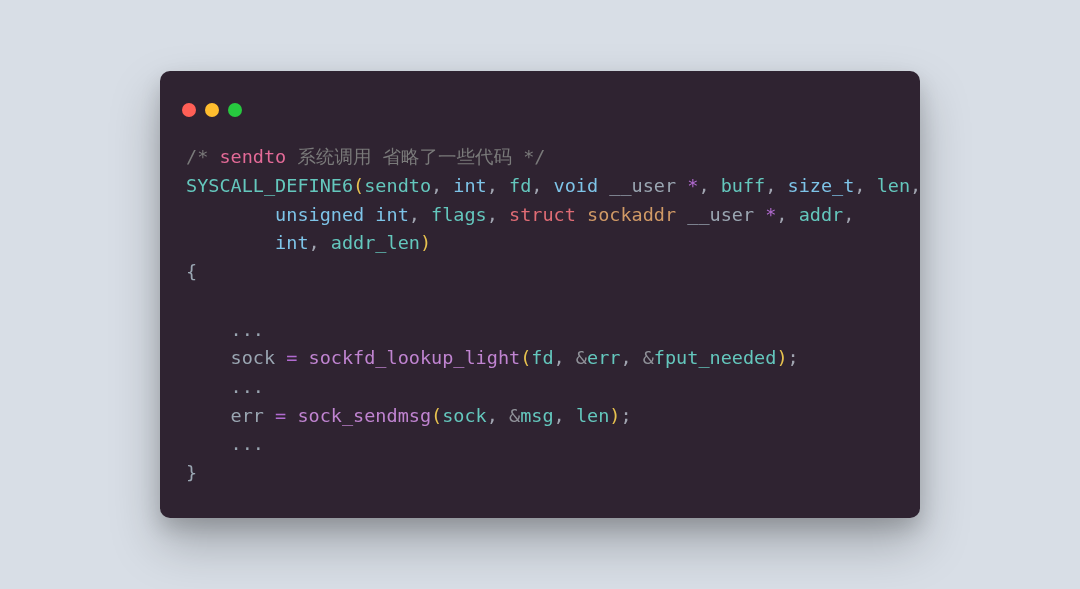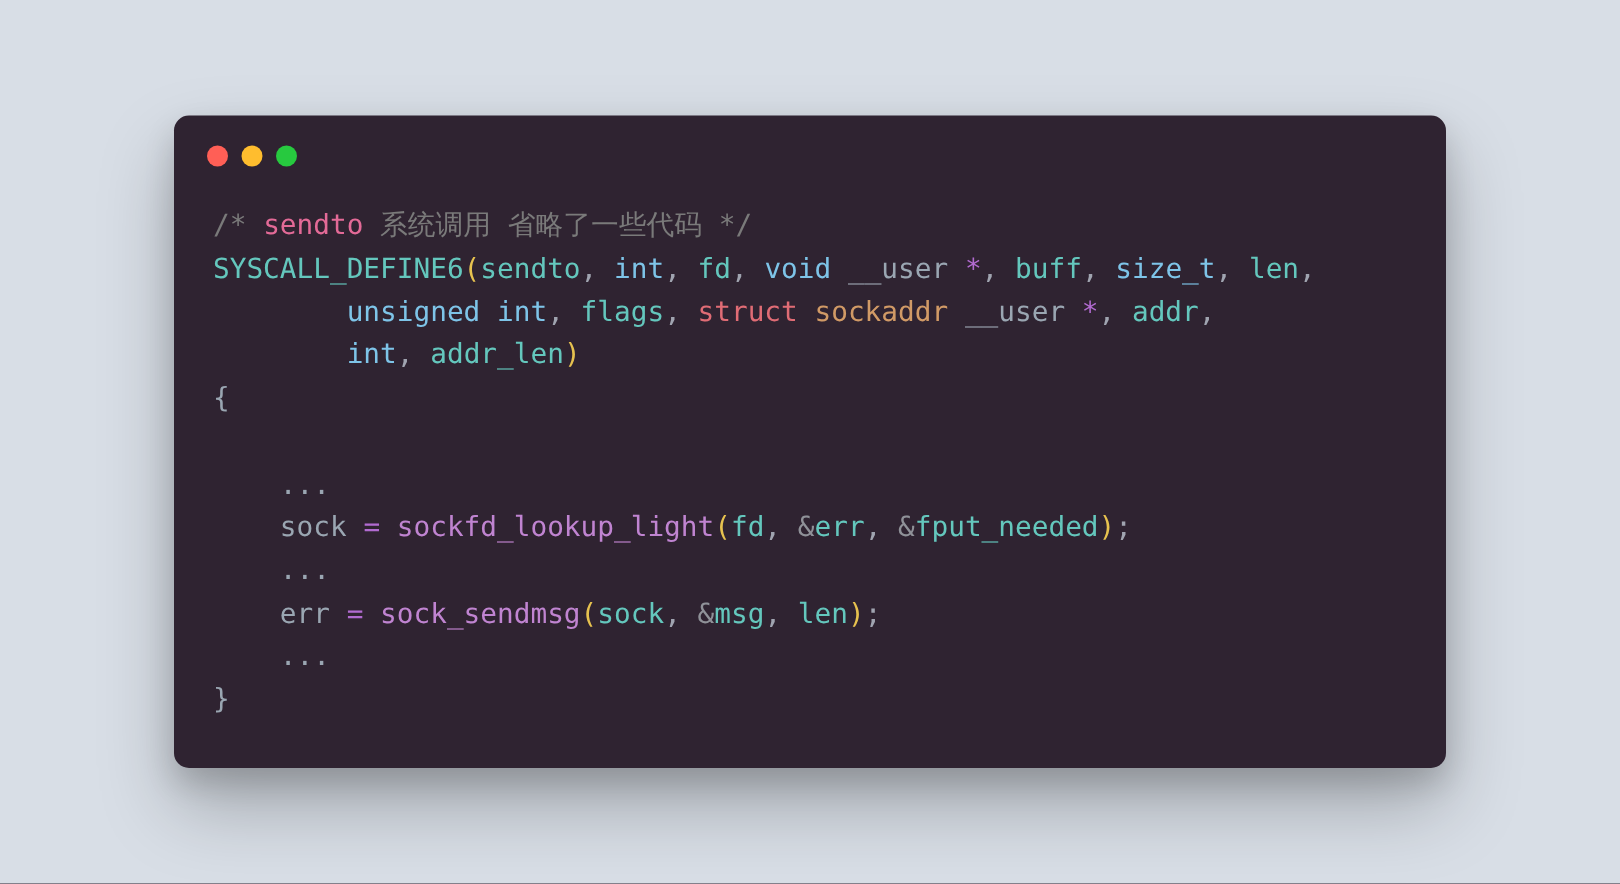--- a/index.html
+++ b/index.html
@@ -5,25 +5,25 @@
   * { margin: 0; padding: 0; box-sizing: border-box; }
   html, body { width: 1080px; height: 589px; }
   body {
     background: #d8dee6;
     display: flex;
     align-items: center;
     justify-content: center;
     font-family: ui-monospace, SFMono-Regular, Menlo, Monaco, Consolas, monospace;
   }
   .window {
-    width: 848px;
+    width: 760px;
     background: #2f2331;
     border-radius: 10px;
     box-shadow: 0 25px 50px rgba(0,0,0,0.25), 0 10px 20px rgba(0,0,0,0.15);
-    padding: 0 0 24px 0;
+    padding: 12px 0 24px 0;
   }
   .traffic-lights {
     display: flex;
     gap: 9px;
     padding: 20px 22px 8px 22px;
   }
   .traffic-lights .dot {
     width: 14px;
     height: 14px;
     border-radius: 50%;

